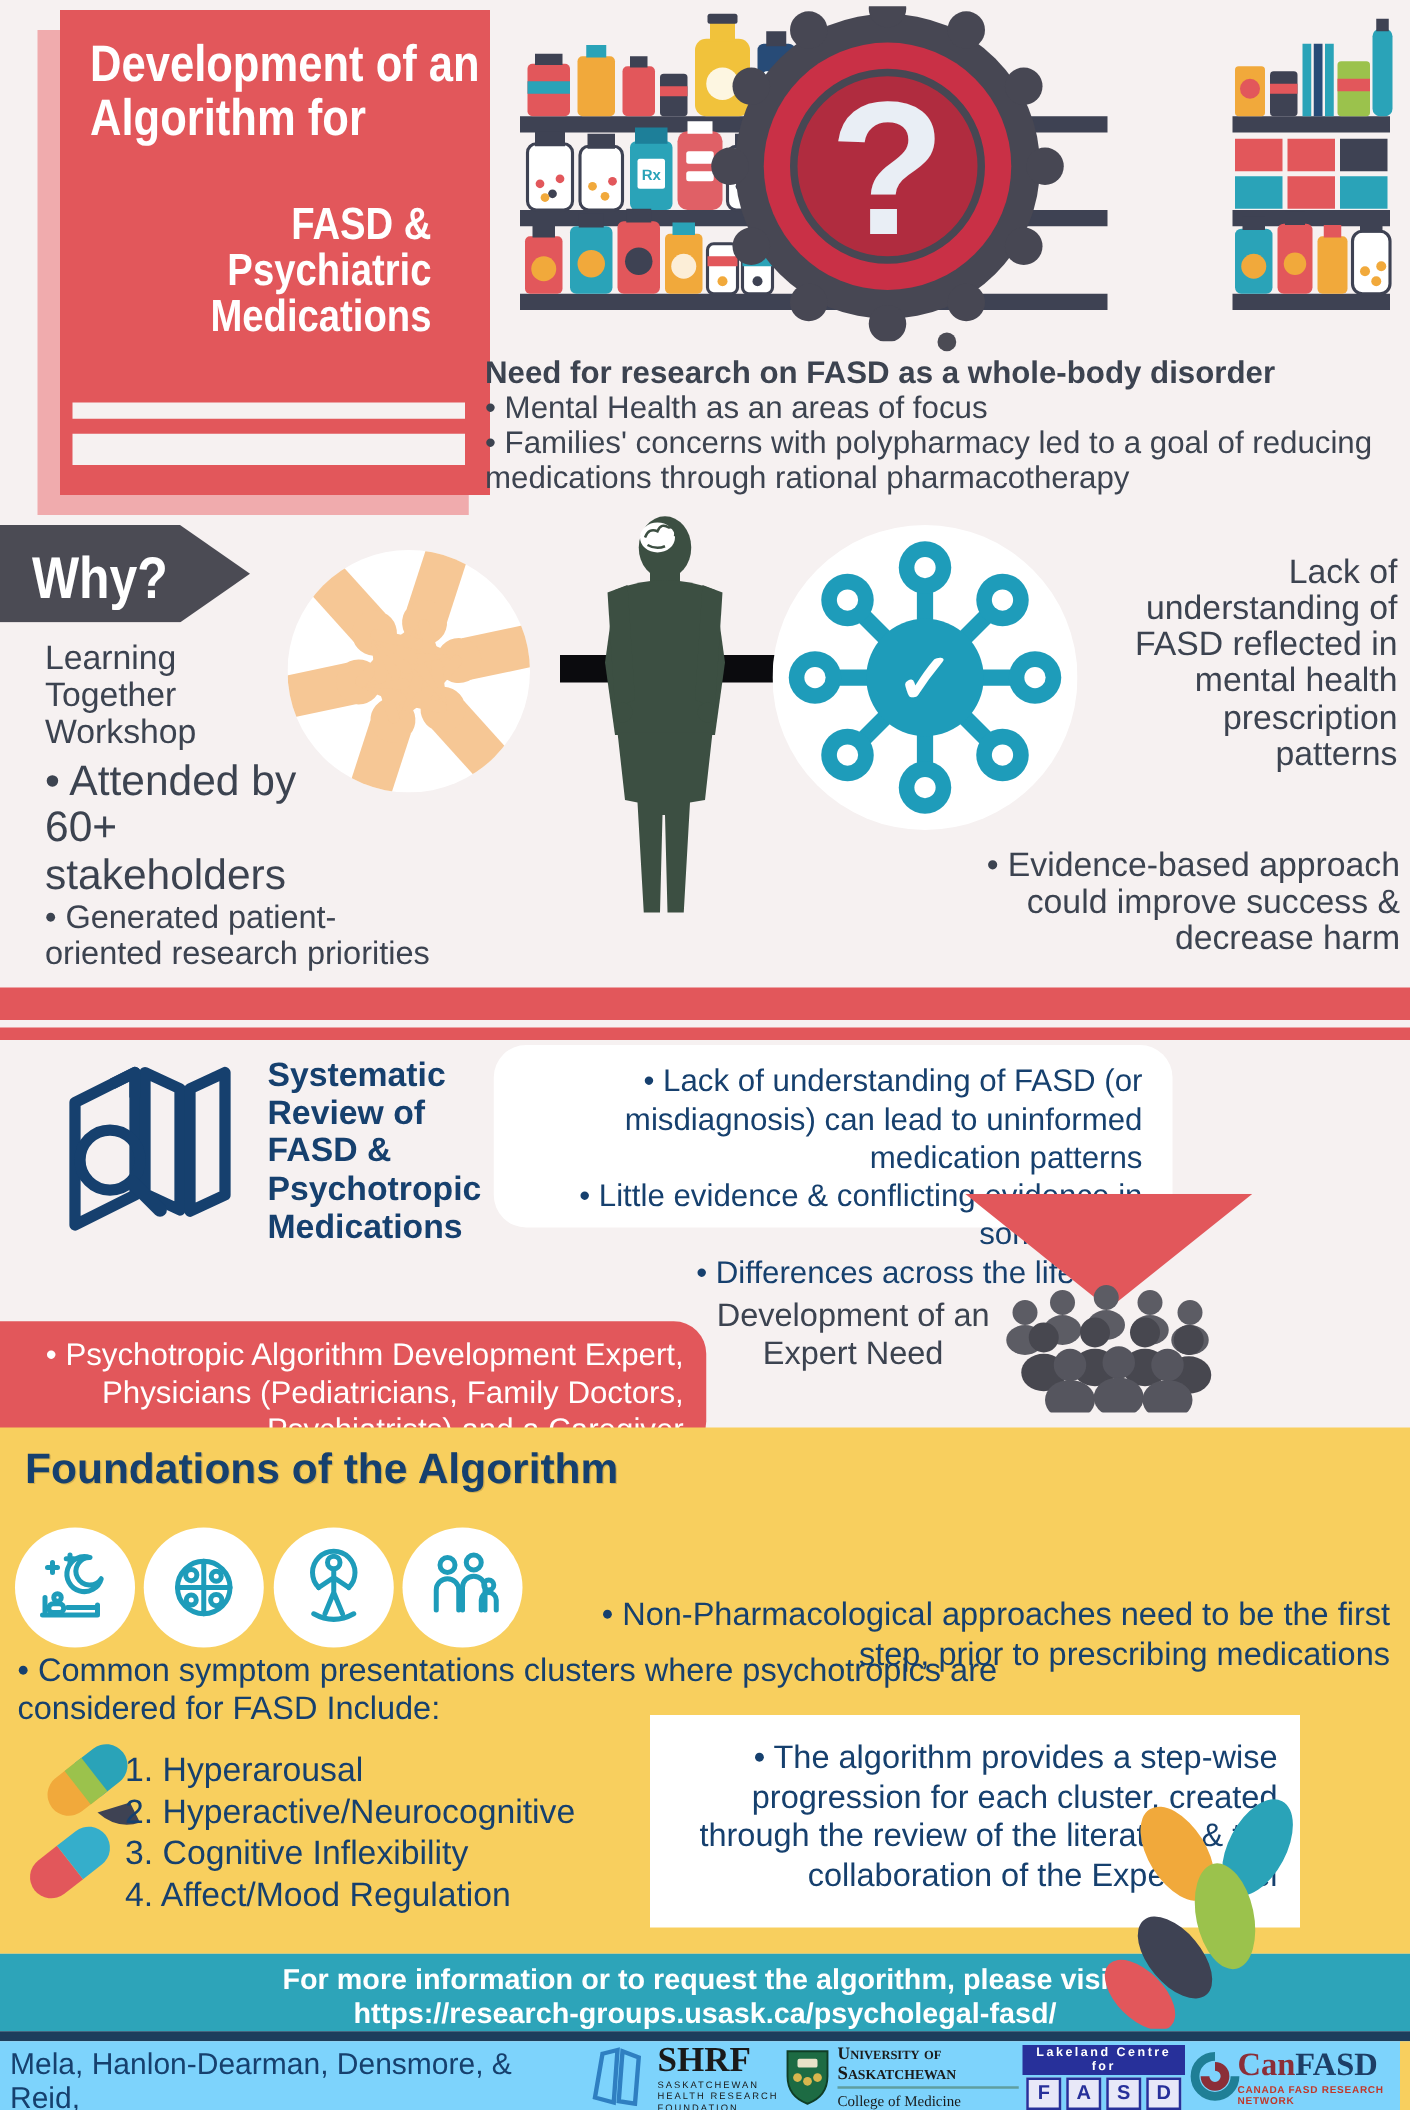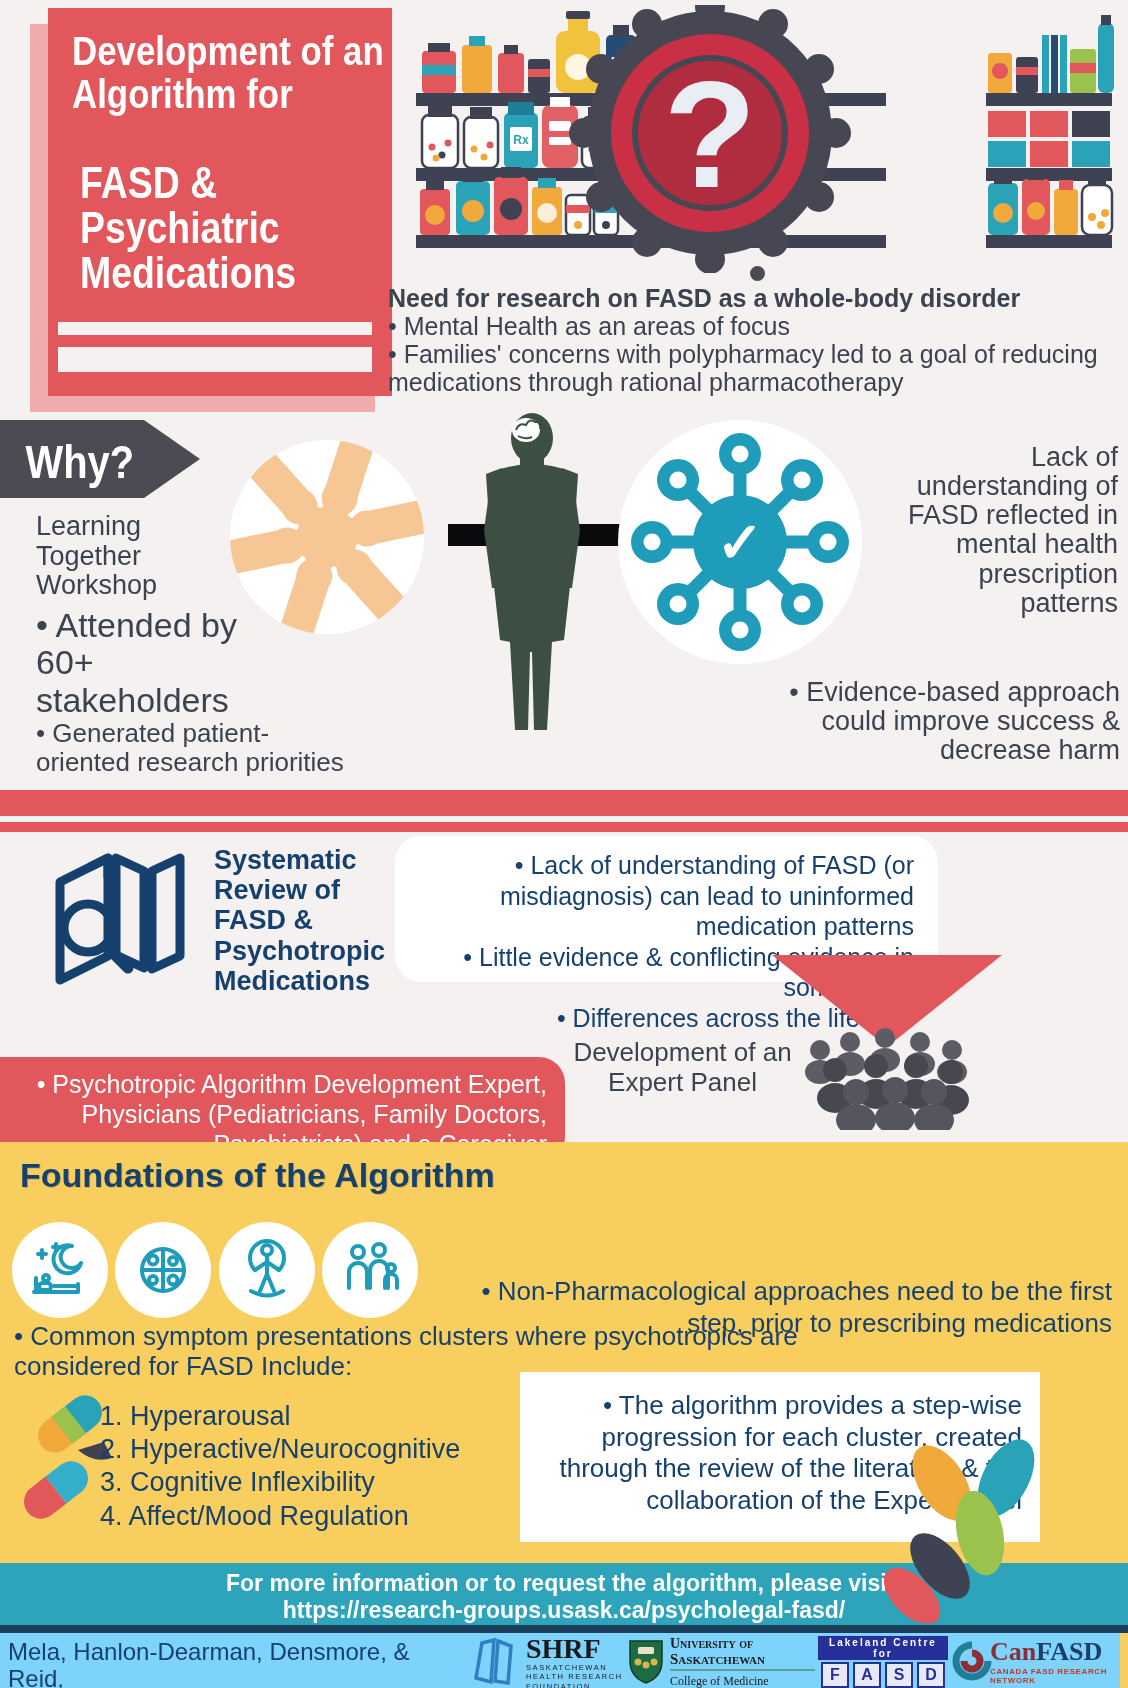--- a/index.html
+++ b/index.html
@@ -19,21 +19,21 @@
 <body>
 
 <div class="page">
 
   <div class="ab" style="left:30px;top:24px;width:345px;height:388px;background:#f0abad;"></div>
   <div class="ab" style="left:48px;top:8px;width:344px;height:388px;background:#e2575b;color:#fff;">
     <div style="padding:22px 0 0 24px;font-weight:bold;font-size:41px;line-height:1.04;">
       <div class="cond">Development of an</div>
       <div class="cond">Algorithm for</div>
     </div>
-    <div style="padding:46px 0 0 32px;font-weight:bold;font-size:44px;line-height:1.02;">
+    <div style="padding:46px 0 0 32px;font-weight:bold;font-size:36px;line-height:1.02;text-align:right;">
       <div class="cond">FASD &amp;</div>
       <div class="cond">Psychiatric</div>
       <div class="cond">Medications</div>
     </div>
     <div class="ab" style="left:10px;top:314px;width:314px;height:13px;background:#f6f1f1;"></div>
     <div class="ab" style="left:10px;top:339px;width:314px;height:25px;background:#f6f1f1;"></div>
   </div>
 
   <svg class="ab" style="left:398px;top:5px;" width="722" height="268" viewBox="0 0 722 268">
 
@@ -285,21 +285,21 @@
       <div>• Little evidence &amp; conflicting evidence in some areas</div>
       <div>• Differences across the lifespan</div>
     </div>
   </div>
 
   <div class="ab" style="left:0;top:1057px;width:565px;height:106px;background:#e2575b;border-radius:0 26px 26px 0;">
     <div class="tright" style="color:#fff;font-size:25px;line-height:1.2;padding:12px 18px 0 26px;">• Psychotropic Algorithm Development Expert, Physicians (Pediatricians, Family Doctors, Psychiatrists) and a Caregiver</div>
   </div>
   <div class="ab slate tcenter" style="left:565px;top:1038px;width:235px;font-size:26px;line-height:1.15;">
     <div>Development of an</div>
-    <div>Expert Panel</div>
+    <div>Expert Need</div>
   </div>
   <div class="ab" style="left:772px;top:955px;width:230px;height:92px;background:#e2575b;
               clip-path:polygon(0 0,100% 0,50% 100%);"></div>
   <svg class="ab" style="left:788px;top:1018px;" width="210" height="112" viewBox="0 0 210 112">
     <g fill="#5c5c64">
       <circle cx="32" cy="32" r="10"></circle>
         <ellipse cx="32" cy="54" rx="15" ry="12"></ellipse>
       <circle cx="62" cy="24" r="10"></circle>
         <ellipse cx="62" cy="46" rx="15" ry="12"></ellipse>
       <circle cx="97" cy="20" r="10"></circle>

